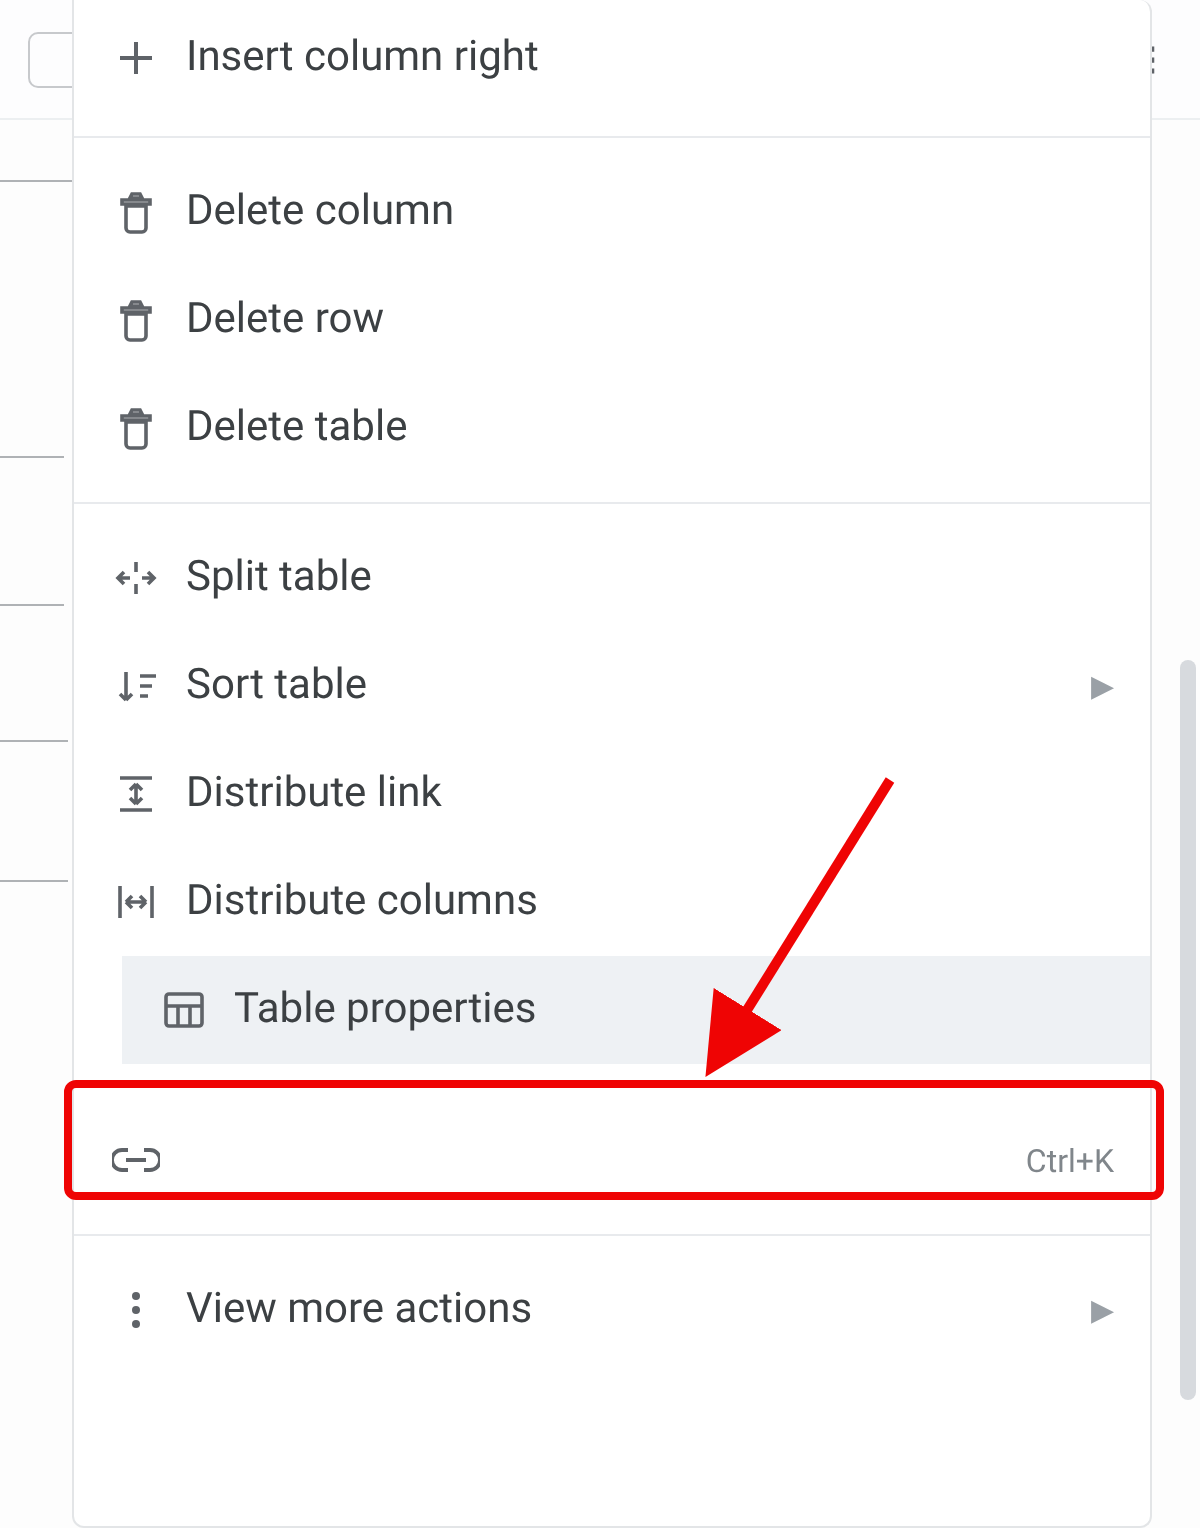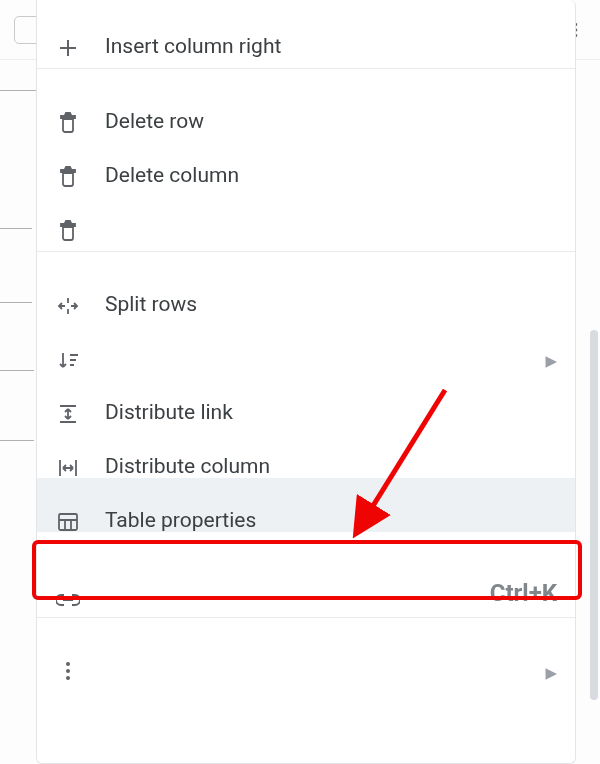--- a/index.html
+++ b/index.html
@@ -64,57 +64,57 @@
     border-left: 1px solid #e3e5e7;
     border-right: 1px solid #e3e5e7;
     border-bottom: 1px solid #e3e5e7;
     box-sizing: border-box;
     overflow: hidden;
     border-radius: 0 6px 6px 6px;
   }
 
   .item {
     display: flex;
-    align-items: flex-end;
+    align-items: center;
     height: 54px;
     padding: 0 18px;
     font-size: 21px;
     color: #3c4043;
-    gap: 24px;
+    gap: 12px;
     position: relative;
     box-sizing: border-box;
   }
   .item.first { height: 58px; }
   .icon {
     width: 26px;
     display: flex;
     justify-content: center;
     color: #5f6368;
   }
   .label { flex: 0 0 auto; }
   .shortcut {
     margin-left: auto;
     color: #80868b;
-    font-size: 24px;
-    font-weight: bold;
+    font-size: 16px;
   }
   .submenu-arrow {
     margin-left: auto;
     color: #9aa0a6;
     font-size: 15px;
   }
 
   .sep {
     height: 1px;
     background: #e8eaed;
     margin: 10px 0;
   }
 
   .item.hover {
     background: #eef1f4;
+    margin-left: 24px;
   }
 
   .annot-box {
     position: absolute;
     border: 4px solid #ef0404;
     border-radius: 6px;
     left: 32px;
     width: 550px;
     top: 540px;
     height: 60px;
@@ -172,77 +172,79 @@
   </div>
 
   <div class="sep"></div>
 
   <div class="item">
     <span class="icon">
       <svg width="20" height="22" viewBox="0 0 20 22">
           <path d="M3 5h14v2H3zM5 8h10v11a2 2 0 0 1-2 2H7a2 2 0 0 1-2-2zM8 2h4l1 2H7z" fill="none" stroke="#5f6368" stroke-width="1.8"></path>
         </svg>
     </span>
-    <span class="label">Delete row</span>
+    <span class="label">Delete column</span>
   </div>
 
   <div class="item">
     <span class="icon">
       <svg width="20" height="22" viewBox="0 0 20 22">
           <path d="M3 5h14v2H3zM5 8h10v11a2 2 0 0 1-2 2H7a2 2 0 0 1-2-2zM8 2h4l1 2H7z" fill="none" stroke="#5f6368" stroke-width="1.8"></path>
         </svg>
     </span>
-    <span class="label">Delete column</span>
+    <span class="label">Delete row</span>
   </div>
 
   <div class="item">
     <span class="icon">
       <svg width="20" height="22" viewBox="0 0 20 22">
           <path d="M3 5h14v2H3zM5 8h10v11a2 2 0 0 1-2 2H7a2 2 0 0 1-2-2zM8 2h4l1 2H7z" fill="none" stroke="#5f6368" stroke-width="1.8"></path>
         </svg>
     </span>
+    <span class="label">Delete table</span>
   </div>
 
   <div class="sep"></div>
 
 
   <div class="item">
     <span class="icon">
       <svg width="22" height="20" viewBox="0 0 22 20">
           <path d="M11 2v5M11 13v5M2 10h6m6 0h6M5 7l-3 3 3 3M17 7l3 3-3 3" fill="none" stroke="#5f6368" stroke-width="1.8"></path>
         </svg>
     </span>
-    <span class="label">Split rows</span>
+    <span class="label">Split table</span>
   </div>
 
   <div class="item">
     <span class="icon">
       <svg width="22" height="20" viewBox="0 0 22 20">
           <path d="M6 3v14m0 0l-3-3m3 3l3-3M13 5h8M13 10h6M13 15h4" fill="none" stroke="#5f6368" stroke-width="1.8"></path>
         </svg>
     </span>
+    <span class="label">Sort table</span>
     <span class="submenu-arrow">▶</span>
   </div>
 
   <div class="item">
     <span class="icon">
       <svg width="20" height="20" viewBox="0 0 20 20">
           <path d="M2 2h16M2 18h16M10 5v10m0-10l-3 3m3-3l3 3m-3 7l-3-3m3 3l3-3" fill="none" stroke="#5f6368" stroke-width="1.8"></path>
         </svg>
     </span>
     <span class="label">Distribute link</span>
   </div>
 
   <div class="item">
     <span class="icon">
       <svg width="20" height="20" viewBox="0 0 20 20">
           <path d="M2 2v16M18 2v16M5 10h10m-10 0l3-3m-3 3l3 3m7-3l-3-3m3 3l-3 3" fill="none" stroke="#5f6368" stroke-width="1.8"></path>
         </svg>
     </span>
-    <span class="label">Distribute column</span>
+    <span class="label">Distribute columns</span>
   </div>
 
   <div class="item hover">
     <span class="icon">
       <svg width="22" height="20" viewBox="0 0 22 20">
           <rect x="2" y="2" width="18" height="16" rx="1.5" fill="none" stroke="#5f6368" stroke-width="1.8"></rect>
           <path d="M2 8h18M8 8v10M14 8v10" stroke="#5f6368" stroke-width="1.8"></path>
         </svg>
     </span>
     <span class="label">Table properties</span>
@@ -262,20 +264,21 @@
   <div class="sep"></div>
 
   <div class="item">
     <span class="icon">
       <svg width="8" height="22" viewBox="0 0 8 22">
           <circle cx="4" cy="4" r="2" fill="#5f6368"></circle>
           <circle cx="4" cy="11" r="2" fill="#5f6368"></circle>
           <circle cx="4" cy="18" r="2" fill="#5f6368"></circle>
         </svg>
     </span>
+    <span class="label">View more actions</span>
     <span class="submenu-arrow">▶</span>
   </div>
 
 </div>
 
 <div class="annot-box"></div>
 
 <svg class="arrow" style="left:340px; top:380px" width="120" height="170" viewBox="0 0 120 170">
   <defs>
     <marker id="ah" markerWidth="8" markerHeight="8" refX="6" refY="4" orient="auto">

